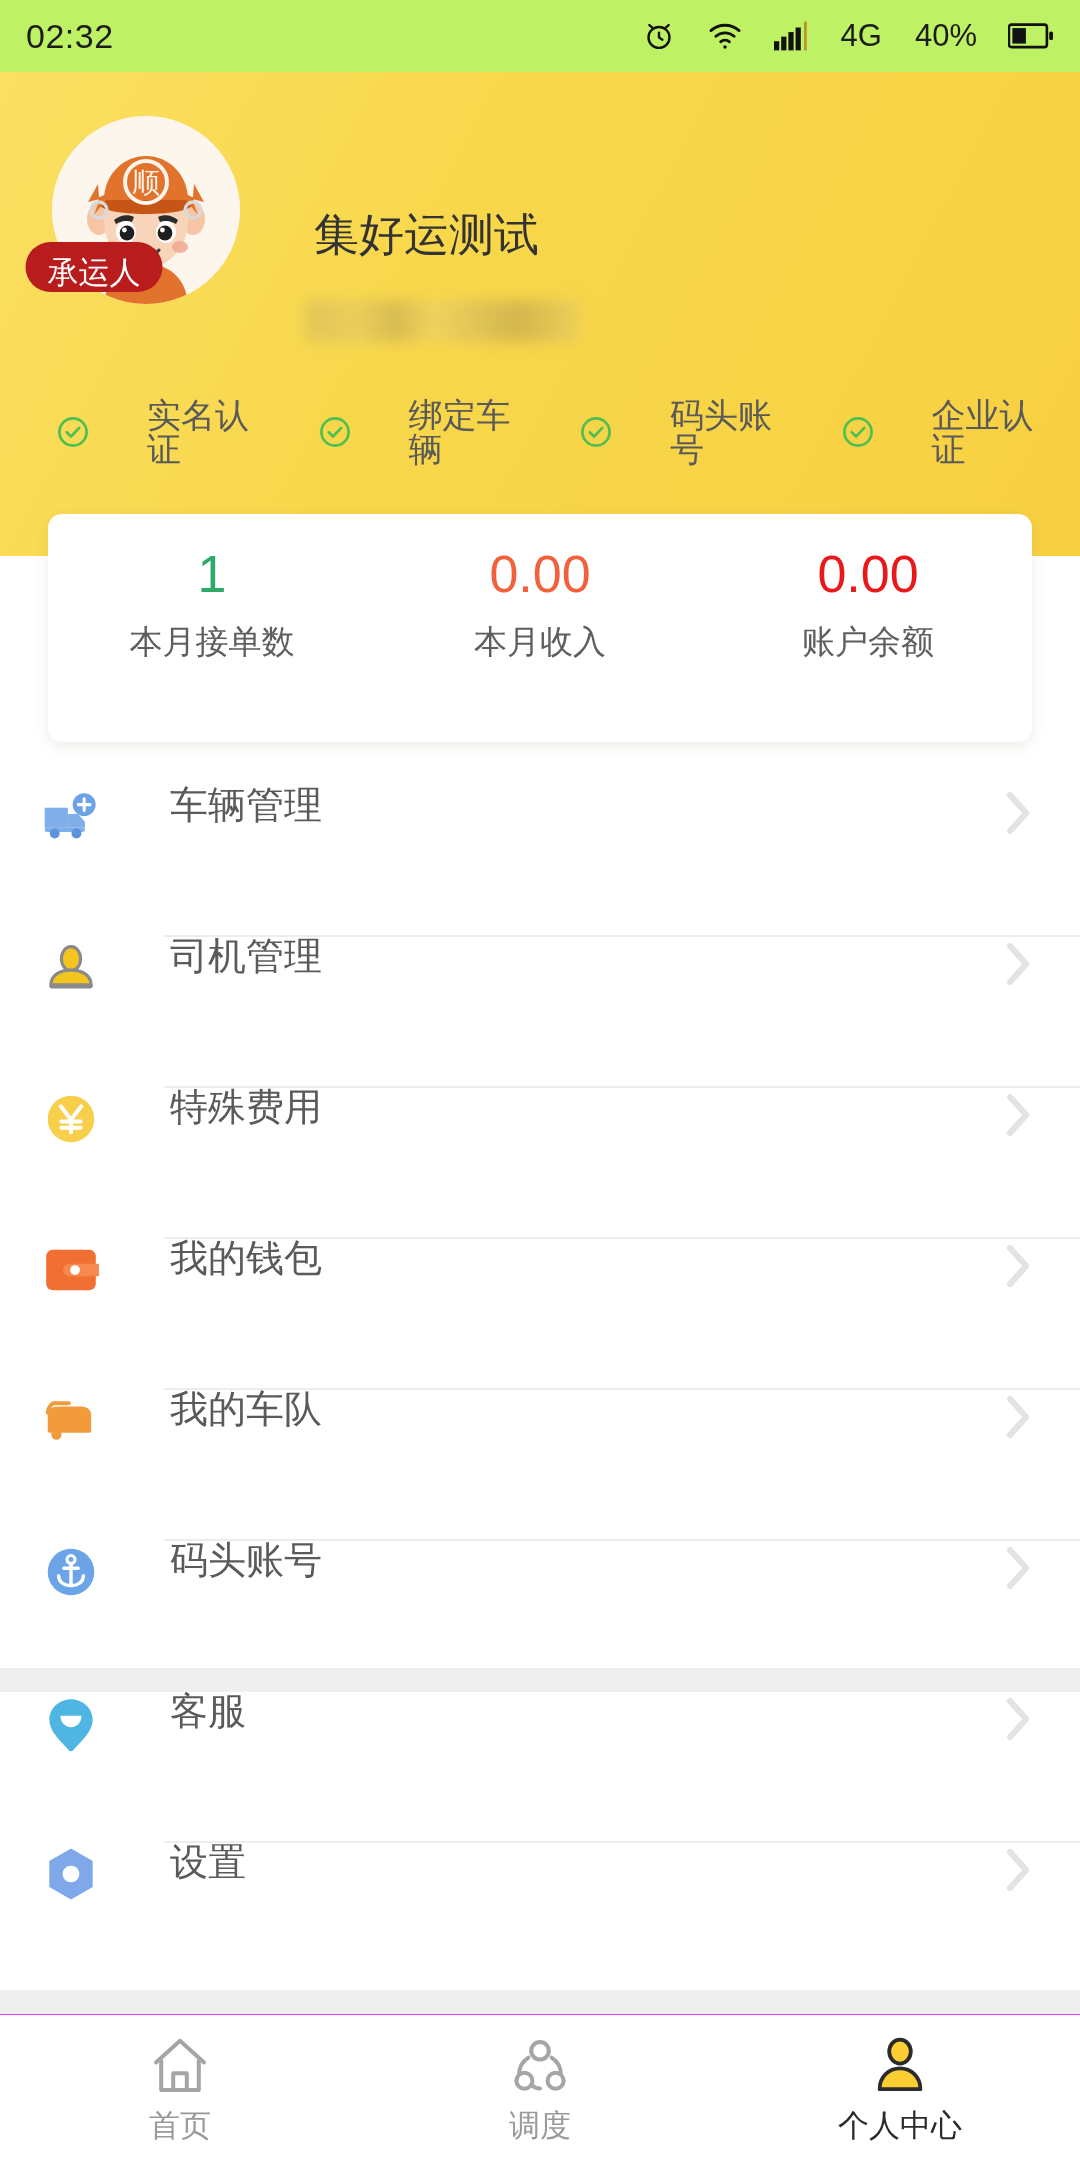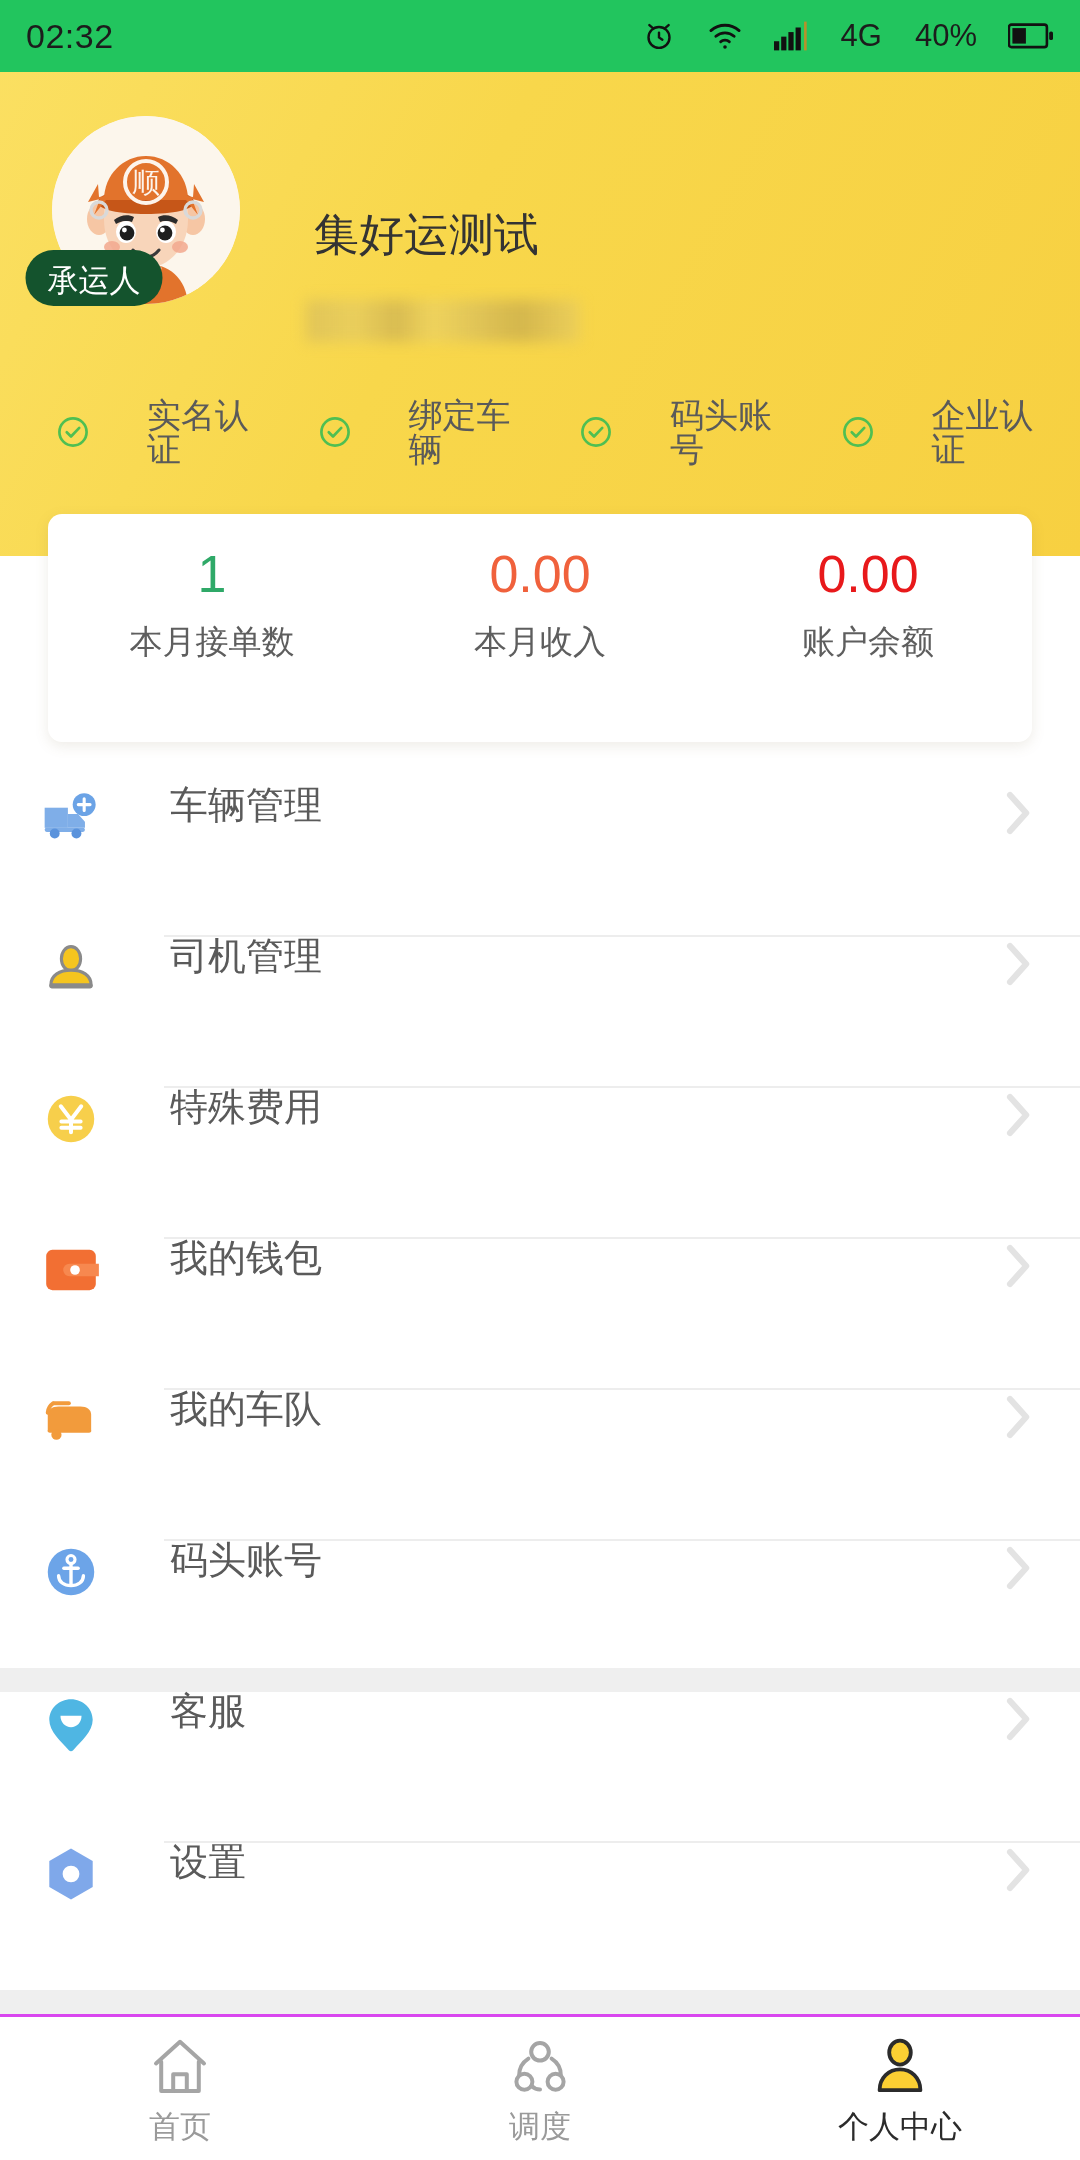--- a/index.html
+++ b/index.html
@@ -7,21 +7,21 @@
     width: 1080px; height: 2160px;
     font-family: "Liberation Sans", "DejaVu Sans", sans-serif;
     background: #ffffff;
     overflow: hidden;
   }
   .phone { position: relative; width: 1080px; height: 2160px; background: #fff; }
 
   
   .statusbar {
     position: absolute; top: 0; left: 0; width: 1080px; height: 72px;
-    background: #22c55e;
+    background: #bef264;
     display: flex; align-items: center; justify-content: space-between;
     padding: 0 26px;
   }
   .status-time { font-size: 34px; color: #1c1c1c; letter-spacing: .5px; }
   .status-right { display: flex; align-items: center; gap: 31px; }
   .status-right svg { display: block; }
   .status-pct { font-size: 31px; color: #1c1c1c; margin-left: 2px; }
 
   
   .header {
@@ -32,24 +32,24 @@
     position: absolute; left: 52px; top: 116px; width: 188px; height: 188px;
   }
   .avatar {
     width: 188px; height: 188px; border-radius: 50%;
     background: #FCF6EC; overflow: hidden; position: relative;
   }
   .avatar svg { display: block; width: 188px; height: 188px; }
   .role-badge {
     position: absolute; left: 94px; top: 242px;
     transform: translateX(-50%);
-    background: #14532d; color: #fff;
+    background: #b91c1c; color: #fff;
     font-size: 31px; line-height: 1;
-    padding: 15px 22px 10px; border-radius: 30px;
-    white-space: nowrap; z-index: 5; margin-top: 8px;
+    padding: 15px 22px 4px; border-radius: 30px;
+    white-space: nowrap; z-index: 5;
   }
   .user-name {
     position: absolute; left: 314px; top: 212px;
     font-size: 45px; color: #333; line-height: 1;
   }
   .user-sub {
     position: absolute; left: 306px; top: 300px;
     width: 274px; height: 42px;
     border-radius: 3px;
     background:
@@ -108,21 +108,21 @@
   .menu-ico { width: 62px; height: 62px; flex: 0 0 62px; display: block; }
   .menu-label {
     margin-left: 68px; font-size: 38px; color: #5a5a5a; line-height: 1;
   }
   .chev { margin-left: auto; }
   .chev svg { display: block; }
 
   
   .tabbar {
     position: absolute; left: 0; bottom: 0; width: 1080px; height: 146px;
-    background: #fff; display: flex; border-top: 3px solid #d946ef;
+    background: #fff; display: flex; border-top: 1px solid #d946ef;
   }
   .tab {
     flex: 1; display: flex; flex-direction: column;
     align-items: center; justify-content: center; gap: 14px; cursor: pointer;
   }
   .tab svg { display: block; }
   .tab-label { font-size: 31px; color: #9a9a9a; line-height: 1; }
   .tab.active .tab-label { color: #2b2b2b; }
 </style>
 </head>

